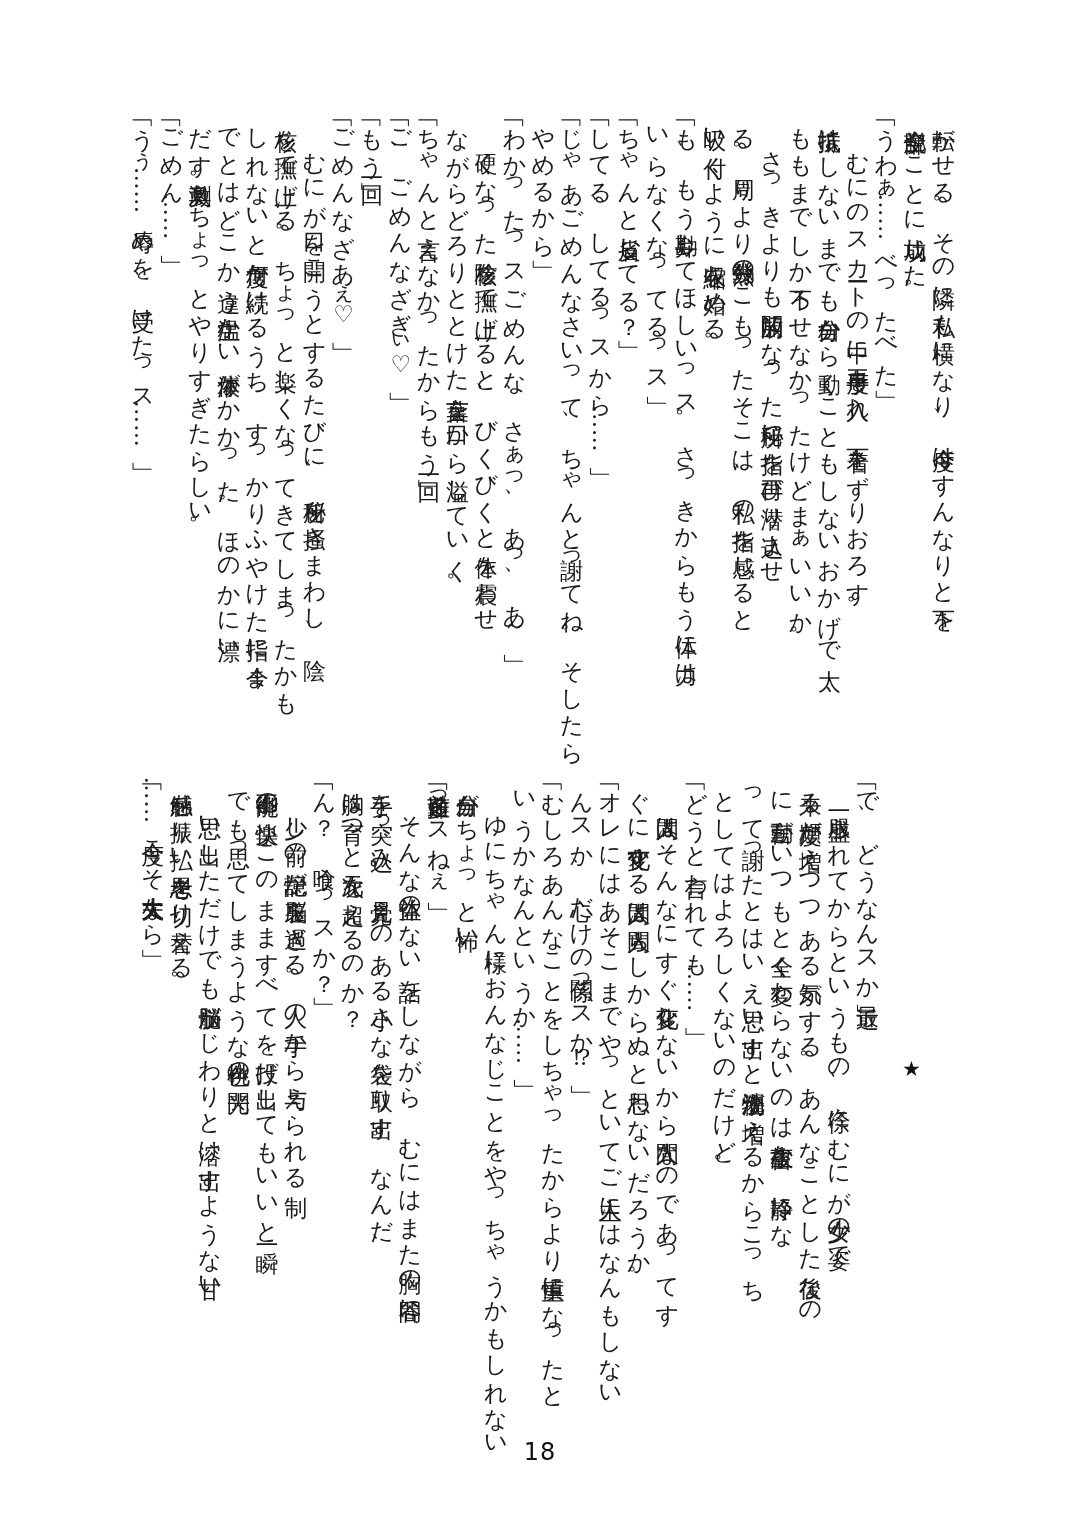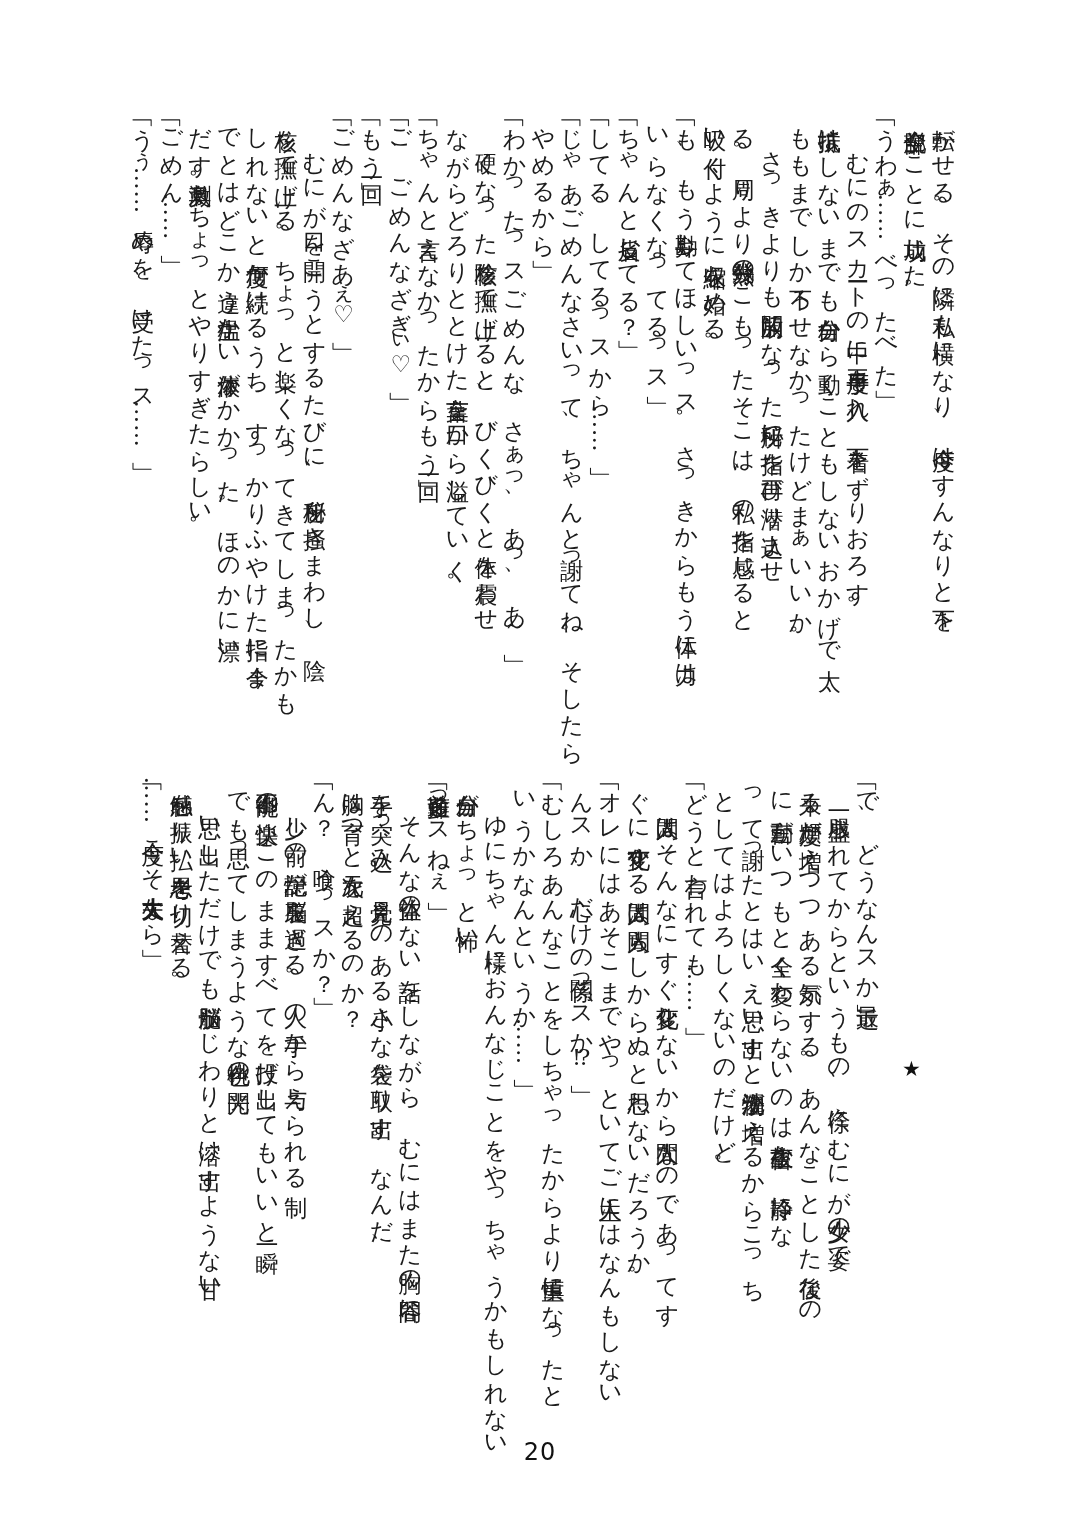--- a/index.html
+++ b/index.html
@@ -121,15 +121,15 @@
       <div class="vcol">胸は育つと次元を超えるのか？</div>
       <div class="vcol">「ん？　喰うっスか？」</div>
       <div class="vcol">　少し前の記憶が脳裏を過ぎる。人の手から与えられる制</div>
       <div class="vcol">御不能の快楽、このまますべてを投げ出してもいいと一瞬</div>
       <div class="vcol">でも思ってしまうような桃色の閃光。</div>
       <div class="vcol">　思い出しただけでも脳髄がじわりと溶け出すような甘い</div>
       <div class="vcol">感触を振り払い思考を切り替える。</div>
       <div class="vcol">「……今度こそ大丈夫なら」</div>
     </div>
 
-  <div class="page-number">20</div>
+  <div class="page-number">18</div>
 
 </div>
 
 </body></html>

